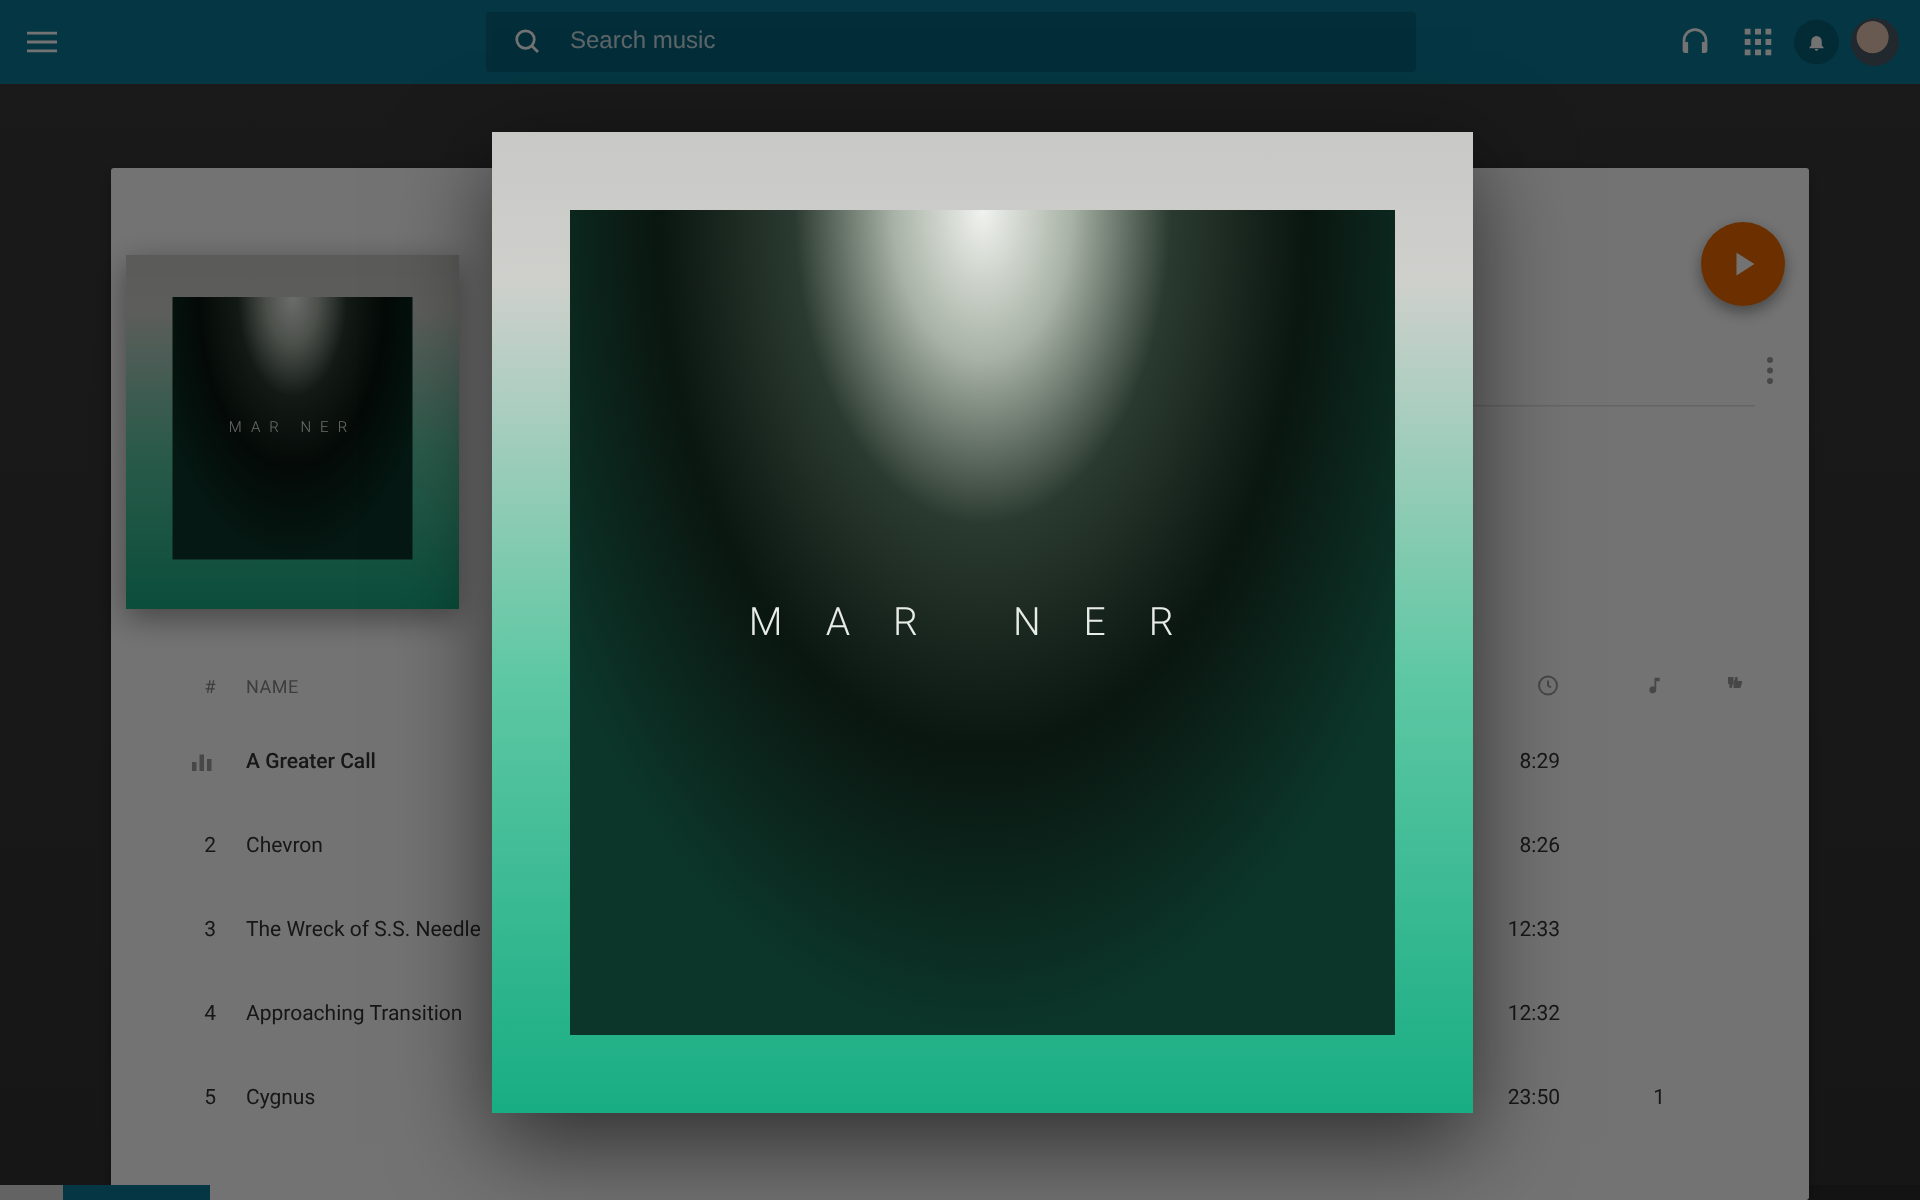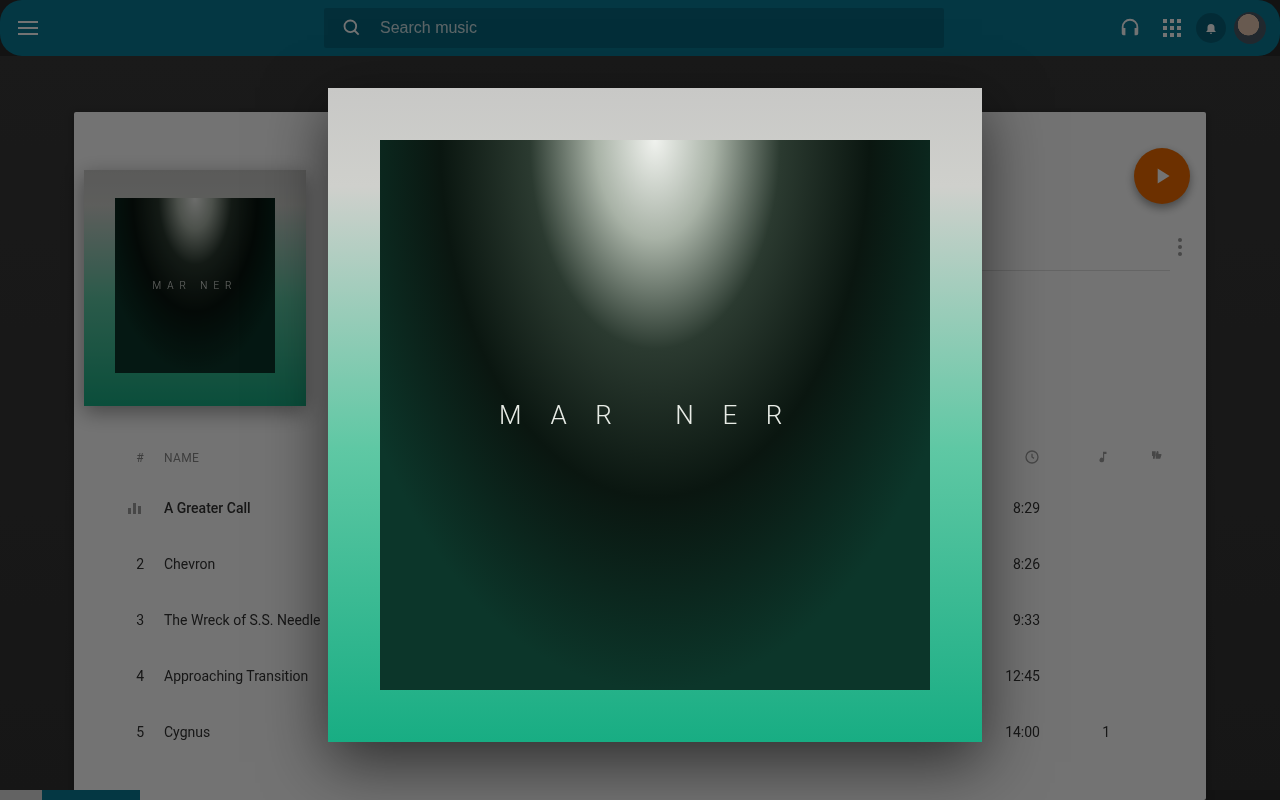--- a/index.html
+++ b/index.html
@@ -1,19 +1,19 @@
 <!DOCTYPE html>
 <html><head>
 <meta charset="utf-8">
 <style>
 * { box-sizing: border-box; margin: 0; padding: 0; }
 html, body { width: 1280px; height: 800px; overflow: hidden; font-family: Roboto, Arial, sans-serif; background: #2a2a2a; }
 
 
-.header { position: absolute; top: 0; left: 0; right: 0; height: 56px; background: #0a7a96; display: flex; align-items: center; border-radius: 22px; }
+.header { position: absolute; top: 0; left: 0; right: 0; height: 56px; background: #0a7a96; display: flex; align-items: center; }
 .menu-btn { width: 56px; height: 56px; display: flex; align-items: center; justify-content: center; color: #fff; cursor: pointer; }
 .search-wrap { position: absolute; left: 324px; width: 620px; height: 40px; top: 8px; background: rgba(0,0,0,0.15); border-radius: 2px; display: flex; align-items: center; }
 .search-wrap .s-icon { width: 56px; display: flex; justify-content: center; }
 .search-input { background: transparent; border: none; outline: none; color: #fff; font-size: 16px; flex: 1; }
 .search-input::placeholder { color: rgba(255,255,255,0.8); }
 .header-right { position: absolute; right: 12px; display: flex; align-items: center; gap: 6px; }
 .hicon { width: 36px; height: 36px; display: flex; align-items: center; justify-content: center; color: #fff; border-radius: 50%; }
 .avatar { width: 32px; height: 32px; border-radius: 50%; background: radial-gradient(circle at 45% 40%, #e6c8b2 0 40%, #4a5a66 42% 100%); }
 .notif-badge { width: 30px; height: 30px; border-radius: 50%; background: rgba(0,0,0,0.2); display: flex; align-items: center; justify-content: center; }
 
@@ -177,35 +177,35 @@
       <div class="trow">
         <div class="col-num">2</div>
         <div class="col-name">Chevron</div>
         <div class="col-dur">8:26</div>
         <div class="col-plays"></div>
         <div class="col-thumb"></div>
       </div>
       <div class="trow">
         <div class="col-num">3</div>
         <div class="col-name">The Wreck of S.S. Needle</div>
-        <div class="col-dur">9:33</div>
+        <div class="col-dur">12:33</div>
         <div class="col-plays"></div>
         <div class="col-thumb"></div>
       </div>
       <div class="trow">
         <div class="col-num">4</div>
         <div class="col-name">Approaching Transition</div>
-        <div class="col-dur">12:45</div>
+        <div class="col-dur">12:32</div>
         <div class="col-plays"></div>
         <div class="col-thumb"></div>
       </div>
       <div class="trow">
         <div class="col-num">5</div>
         <div class="col-name">Cygnus</div>
-        <div class="col-dur">14:00</div>
+        <div class="col-dur">23:50</div>
         <div class="col-plays">1</div>
         <div class="col-thumb"></div>
       </div>
     </div>
 </div>
 
 <div class="btm"></div>
 
 <div class="scrim"></div>
 <div class="modal">

